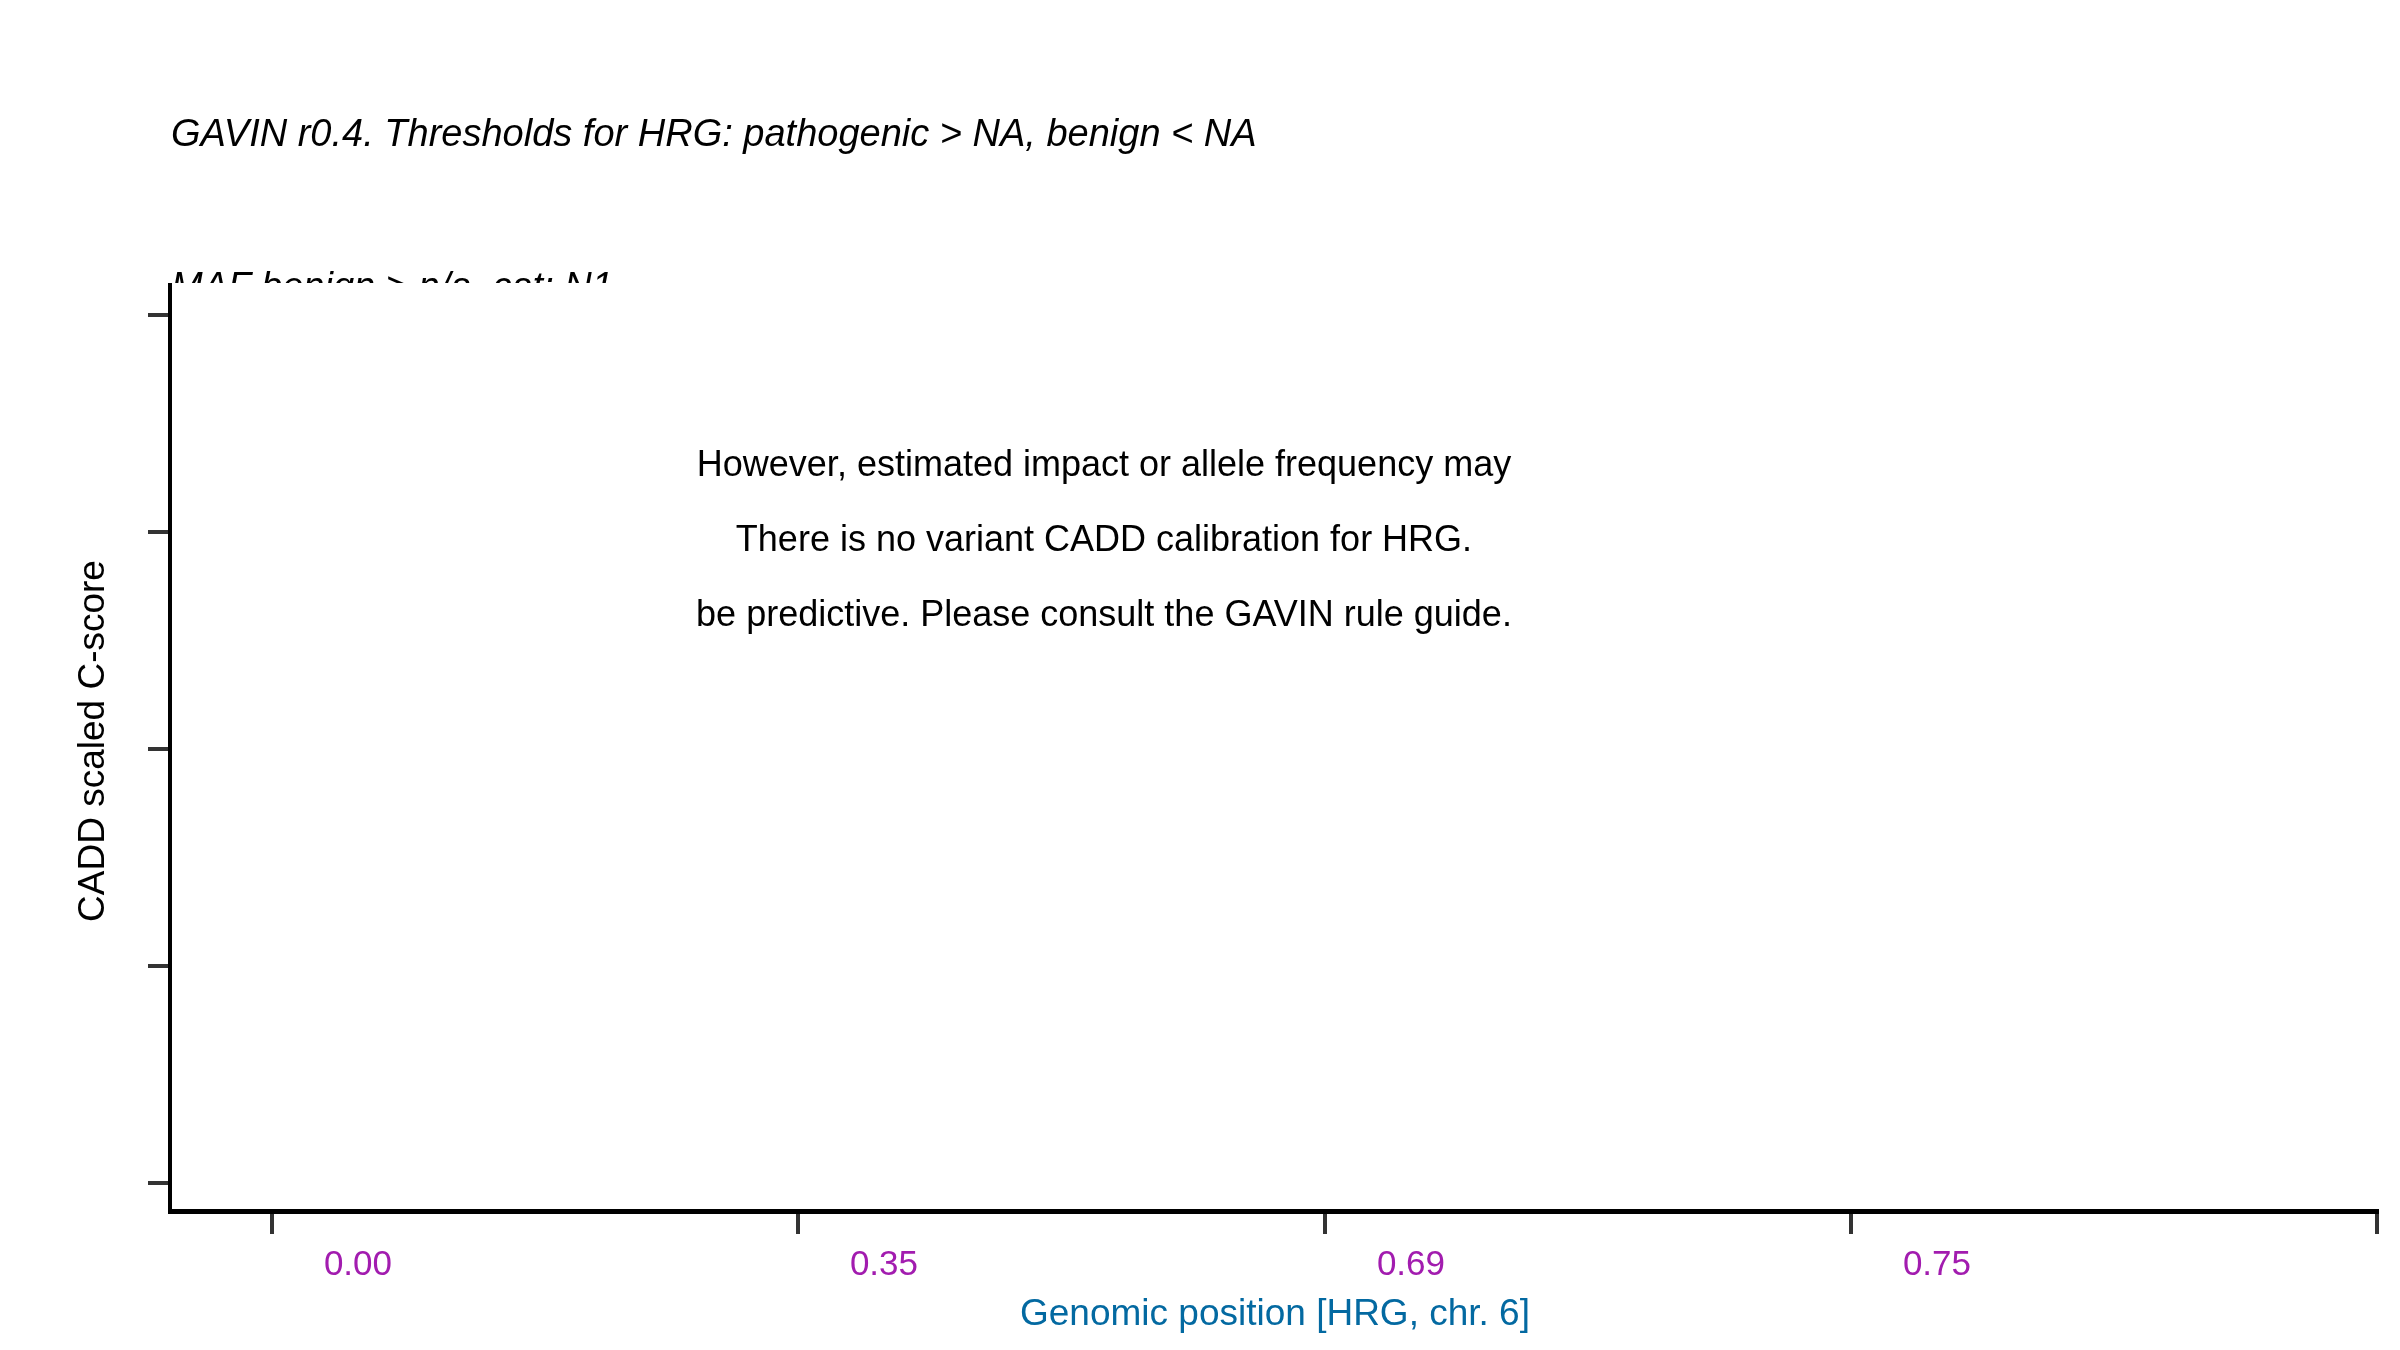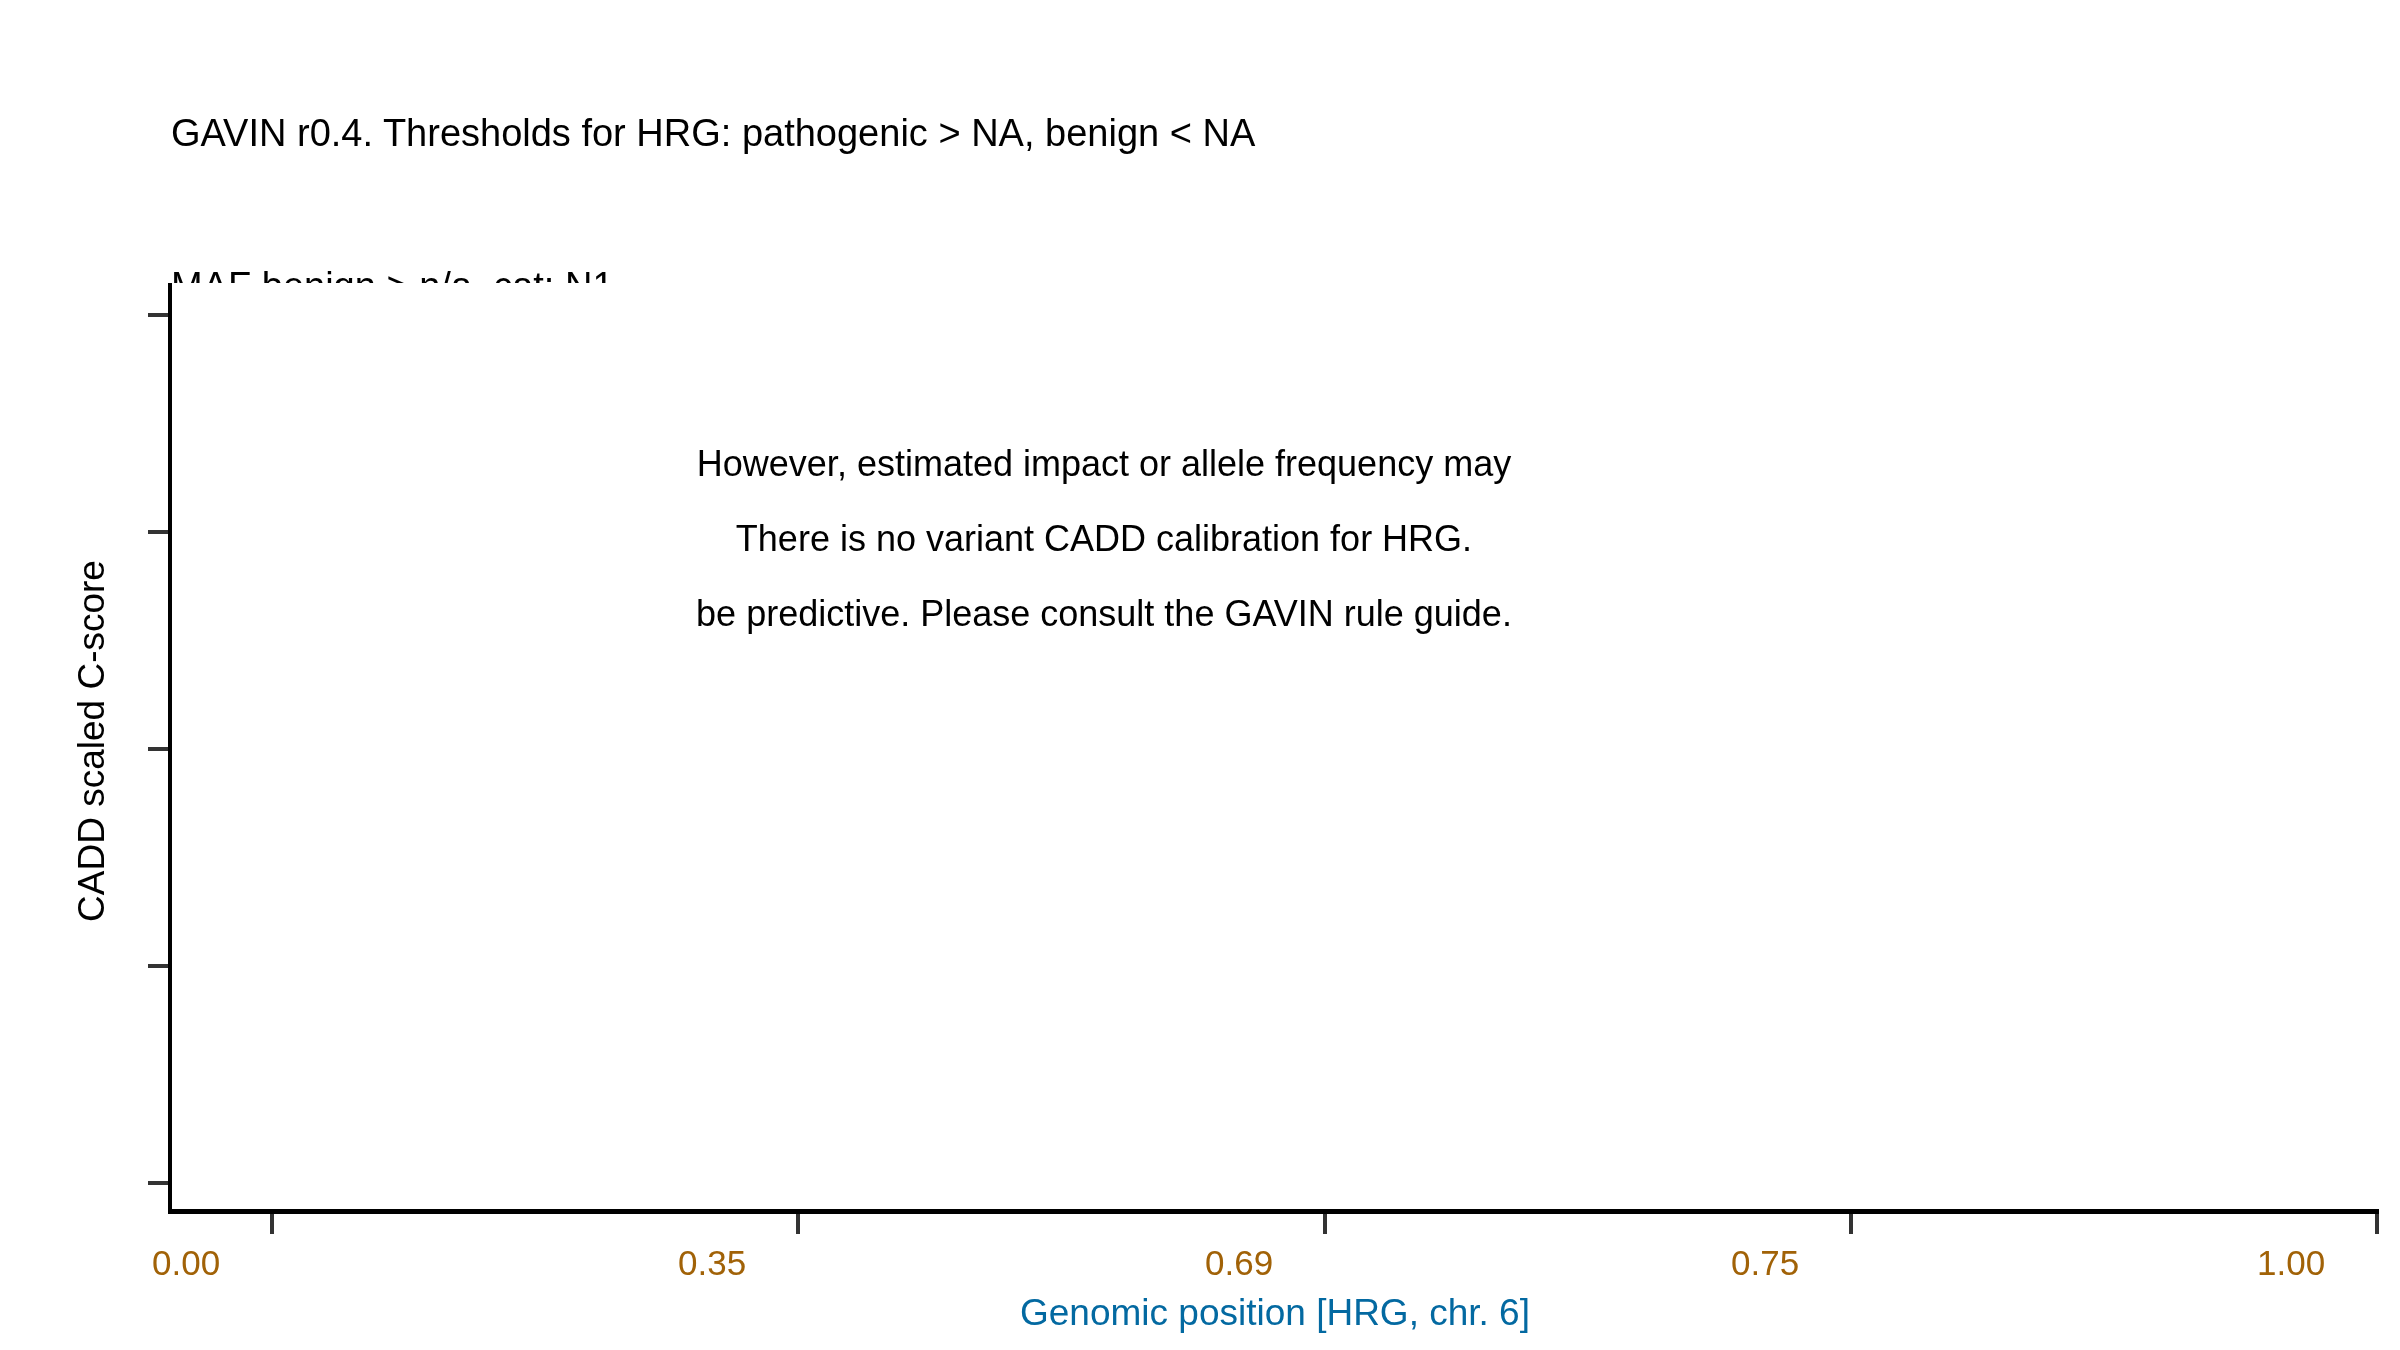--- a/index.html
+++ b/index.html
@@ -20,21 +20,21 @@
   #plot-title {
     position: absolute;
     left: 171px;
     top: 6px;
     width: 2180px;
     font-size: 38px;
     line-height: 51px;
     color: #000000;
     white-space: pre;
   }
-  #plot-title .title-line { display: block; }
+  #plot-title .title-line { display: block; font-style: italic; }
 
   
   #panel {
     position: absolute;
     left: 171px;
     top: 283px;
     width: 2208px;
     height: 930px;
     background: #ffffff;
   }
@@ -96,23 +96,23 @@
     top: 1214px;
     width: 4px;
     height: 20px;
     background: #333333;
   }
   .x-tick-label {
     position: absolute;
     left: -120px;
     top: 1243px;
     width: 240px;
-    text-align: left;
+    text-align: right;
     font-size: 35px;
-    color: #a16207;
+    color: #a21caf;
     white-space: nowrap;
   }
   #x-axis-title {
     position: absolute;
     left: 171px;
     top: 1292px;
     width: 2208px;
     text-align: center;
     font-size: 37px;
     color: #0369a1;

